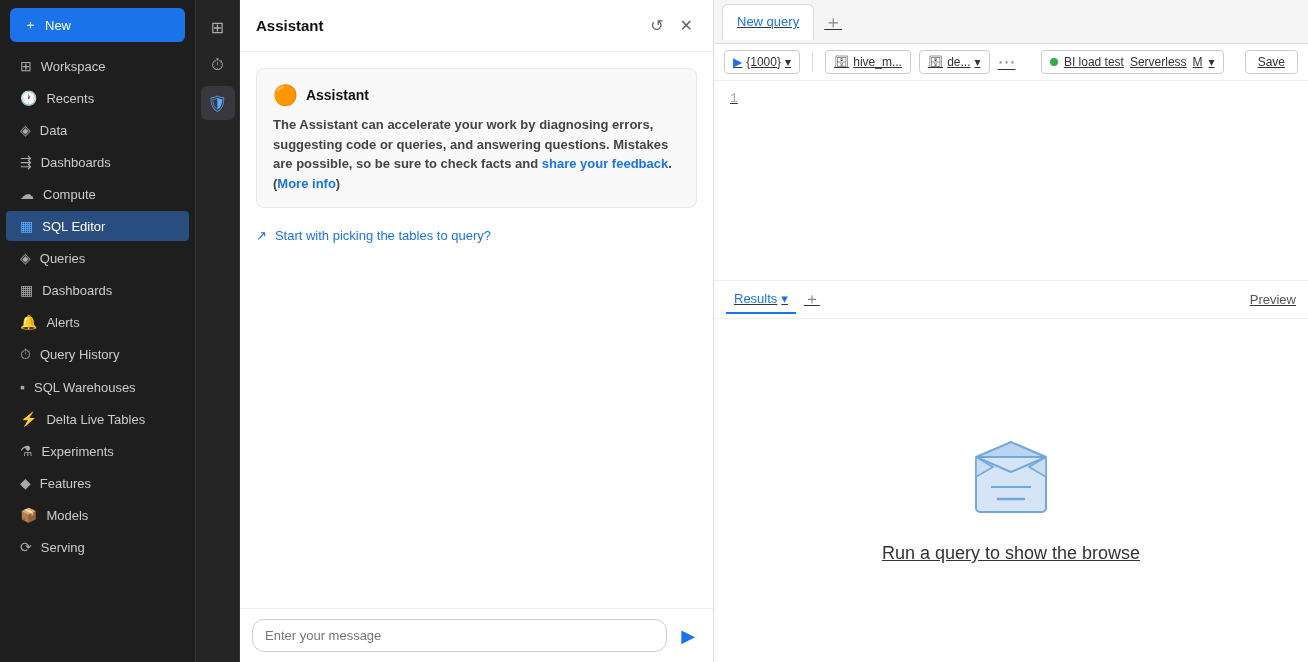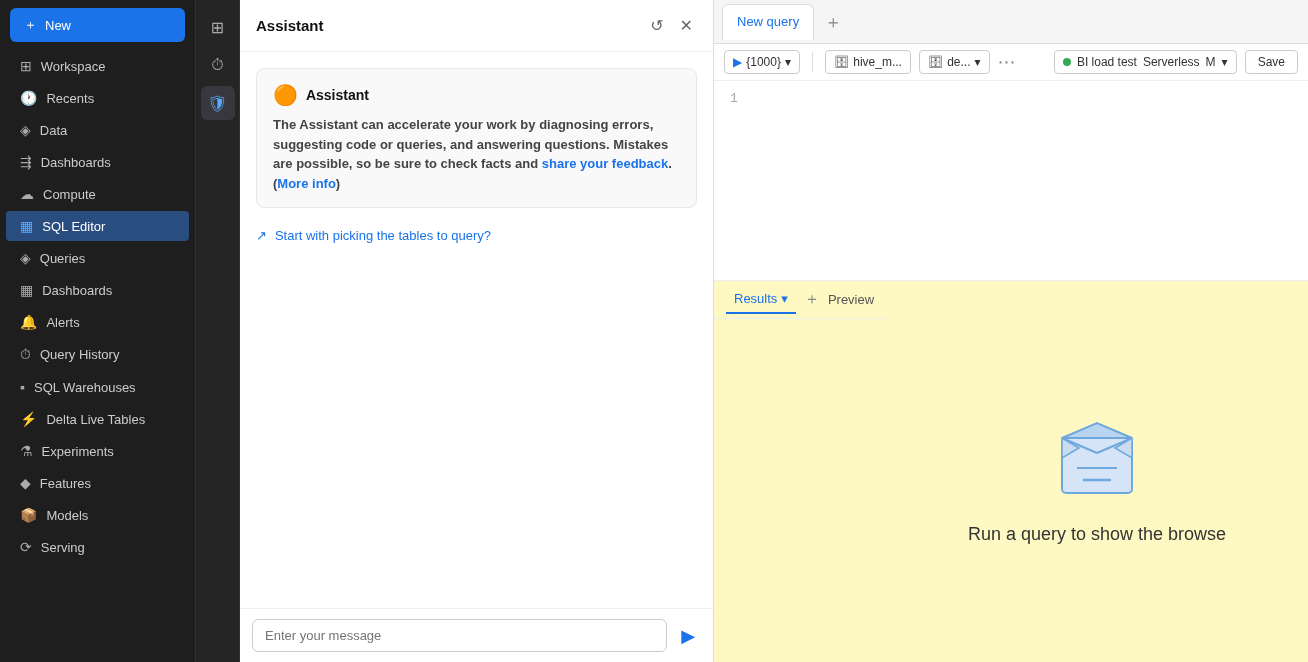--- a/index.html
+++ b/index.html
@@ -163,43 +163,44 @@
       border-top: 1px solid #eee;
       padding: 10px 12px;
       display: flex;
       align-items: center;
       gap: 8px;
       background: #fff;
     }
     .assistant-input {
       flex: 1;
       border: 1px solid #ccc;
-      border-radius: 6px;
+      border-radius: 12px;
       padding: 8px 12px;
       font-size: 13px;
       color: #333;
       outline: none;
       background: #fff;
     }
     .assistant-send-btn {
       background: none;
       border: none;
       cursor: pointer;
       color: #1a73e8;
       font-size: 18px;
       padding: 4px 6px;
     }
 
     
     .main-area {
       flex: 1;
       display: flex;
       flex-direction: column;
-      background: #fef9c3;
+      background: #ffffff;
       overflow: hidden;
+      text-decoration: underline;
     }
     
     .tab-bar {
       display: flex;
       align-items: center;
       background: #f5f5f5;
       border-bottom: 1px solid #ddd;
       padding: 0 8px;
       height: 44px;
       gap: 4px;
@@ -285,20 +286,21 @@
     }
     .toolbar-cluster-status .dot { width: 8px; height: 8px; border-radius: 50%; background: #34a853; }
     .toolbar-save-btn {
       background: none;
       border: 1px solid #ccc;
       border-radius: 4px;
       padding: 4px 12px;
       cursor: pointer;
       font-size: 12px;
       color: #333;
+      margin-left: 13px;
     }
     
     .editor-area {
       flex: 1;
       background: #fff;
       padding: 10px 16px;
       font-family: 'Courier New', monospace;
       font-size: 13px;
       color: #333;
       overflow: auto;
@@ -314,21 +316,21 @@
       color: #aaa;
       user-select: none;
       min-width: 16px;
     }
     .editor-line-content { color: #333; }
     .kw-select { color: #0000ff; }
     .kw-option { color: #008080; }
     
     .results-area {
       display: flex;
-      flex-direction: row;
+      flex-direction: column;
       flex: 1;
       min-height: 0;
       overflow: hidden;
     }
     .results-tab-bar {
       display: flex;
       align-items: center;
       padding: 0 12px;
       border-bottom: 1px solid #eee;
       height: 38px;

